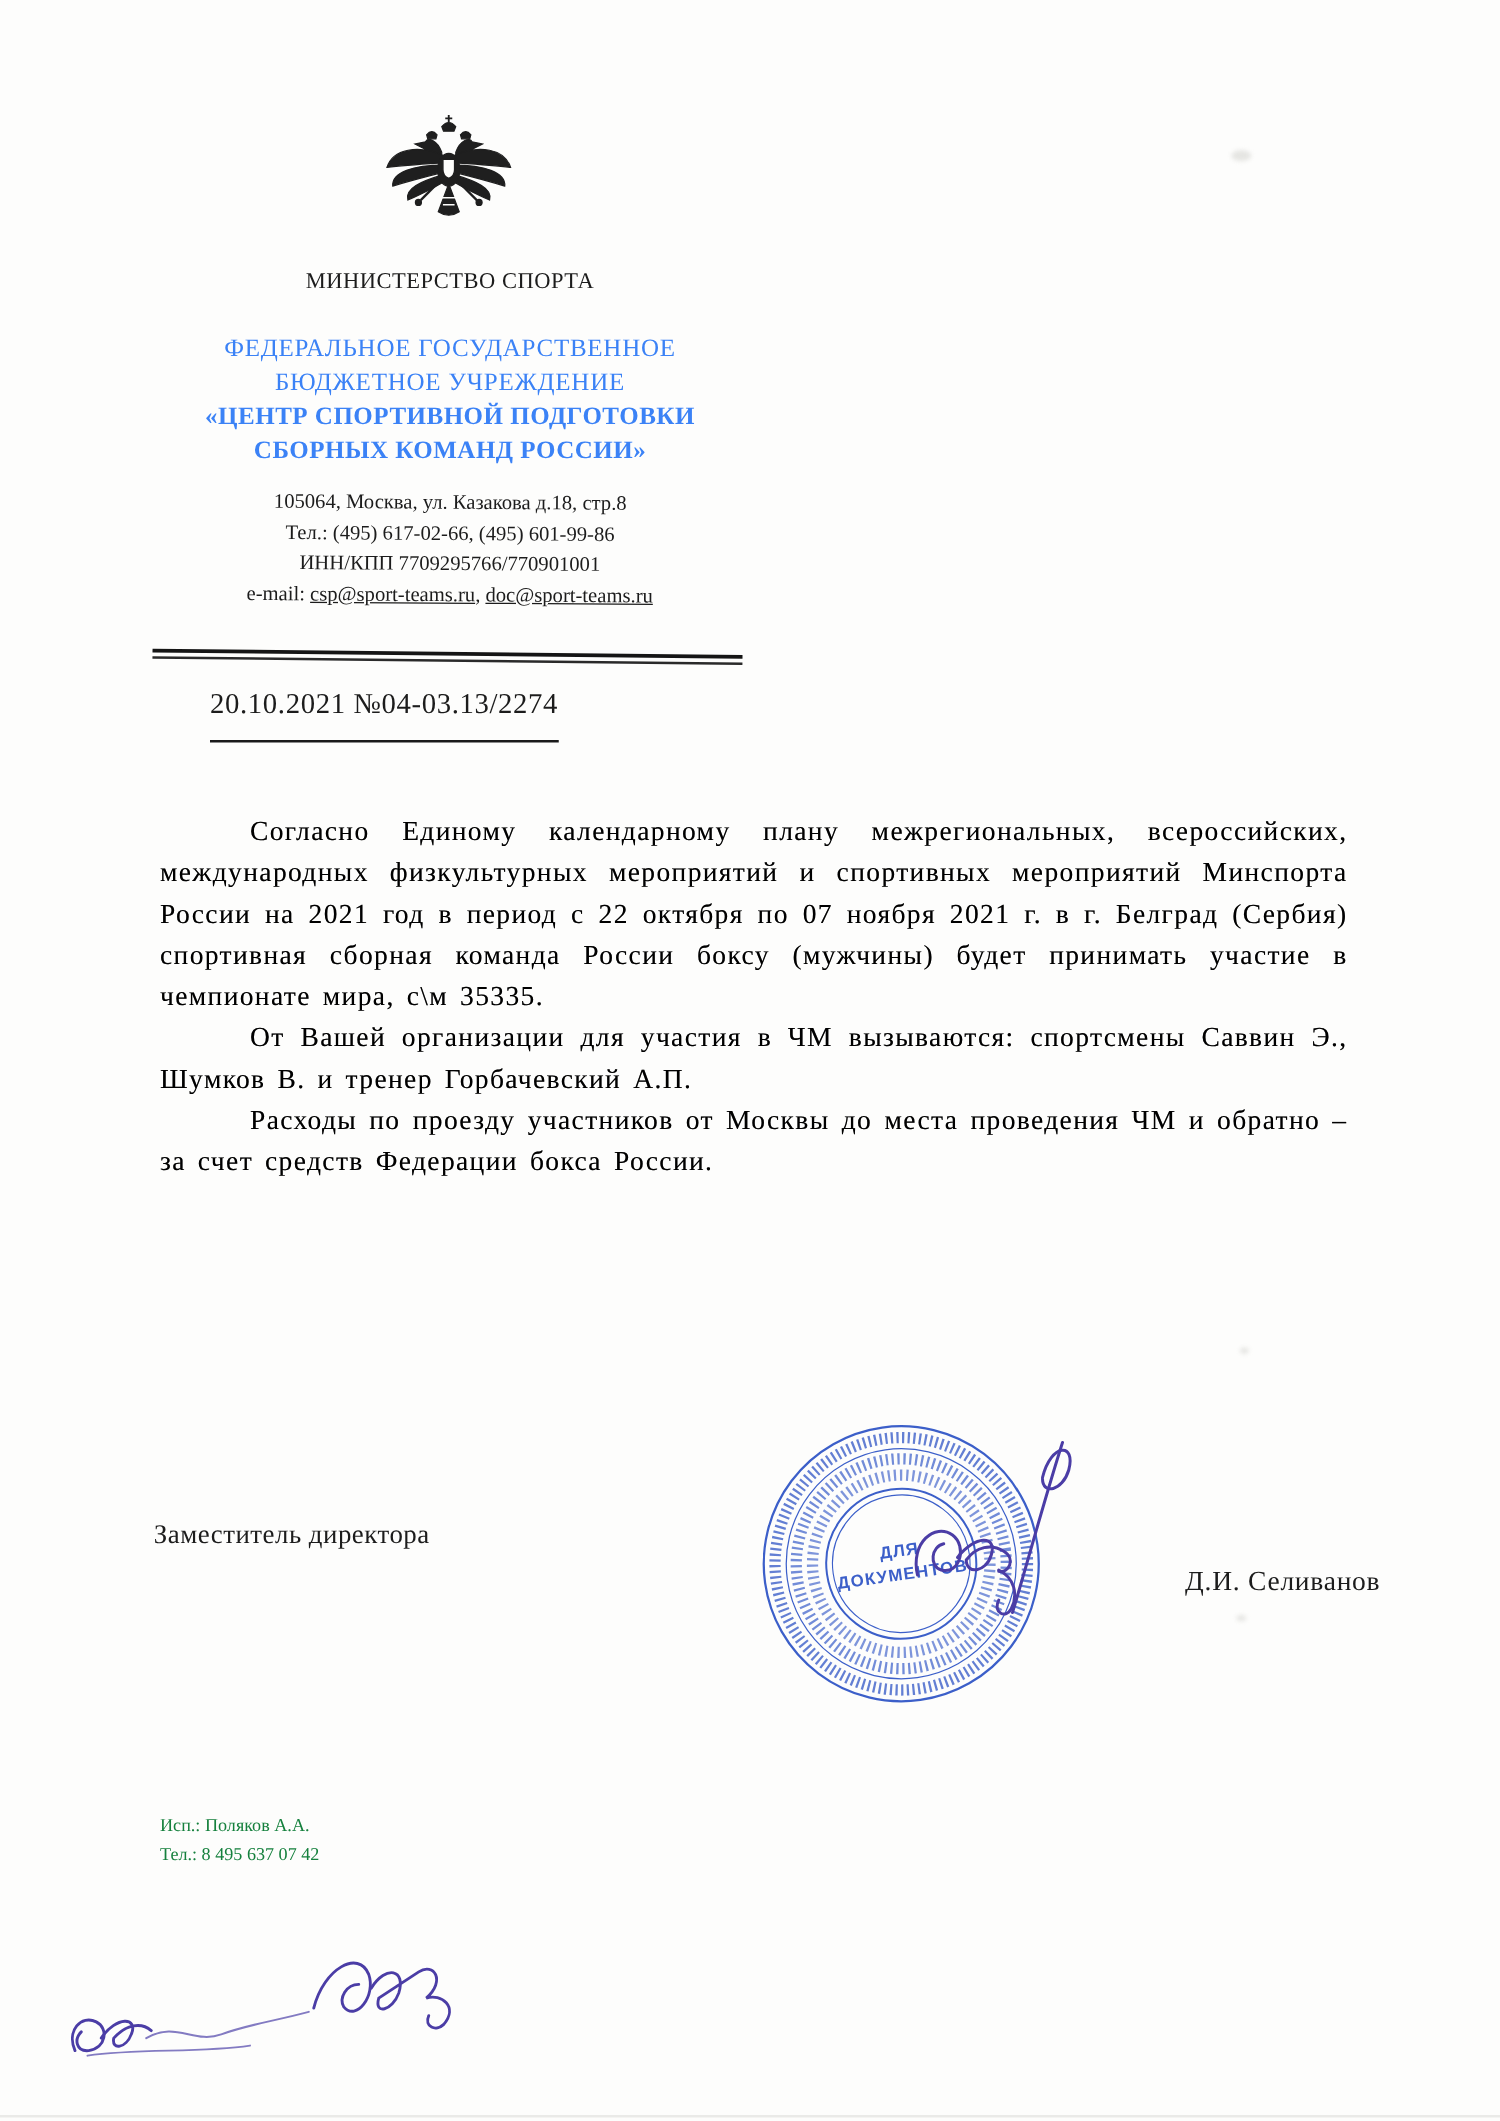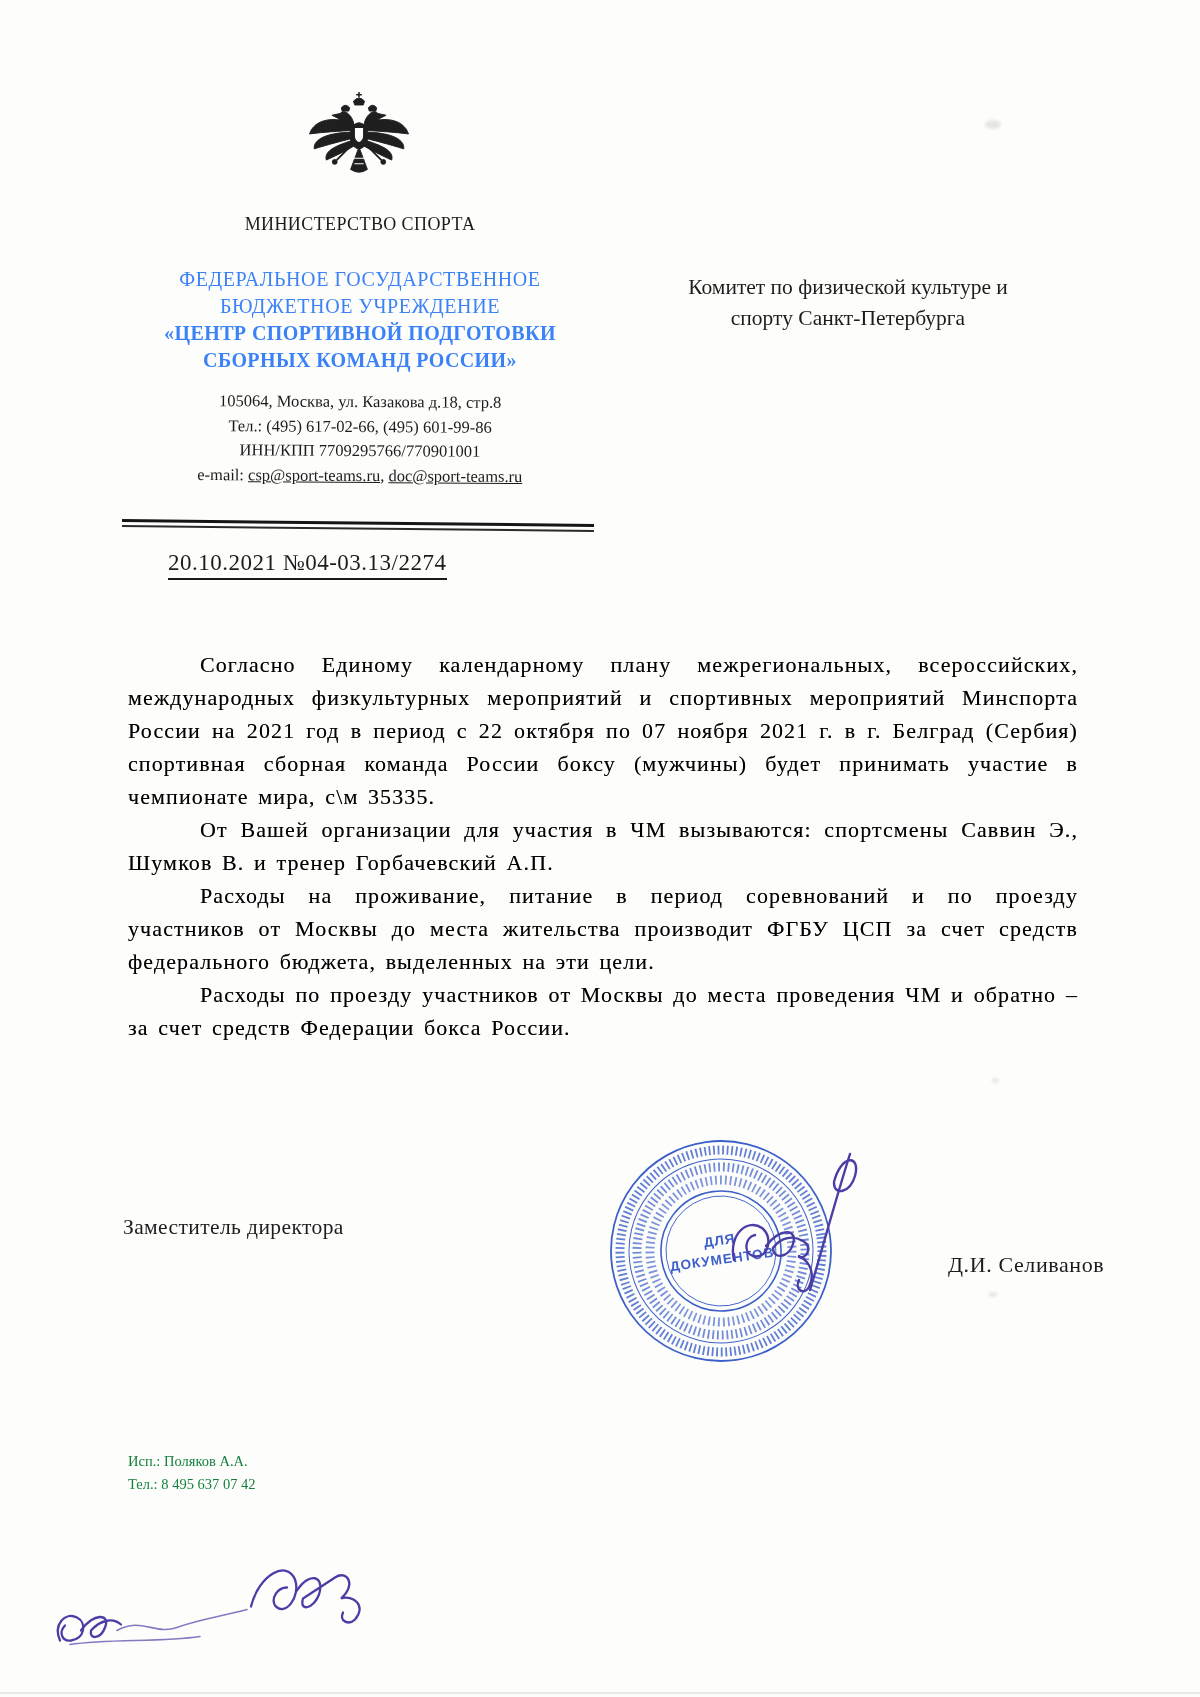--- a/index.html
+++ b/index.html
@@ -24,21 +24,21 @@
   .orgname{left:118px;top:266px;width:484px;font-size:20px;line-height:27px;letter-spacing:.6px;color:#3b82f6;}
   .orgname .b{font-weight:bold;letter-spacing:.4px;}
   .contacts{left:125px;top:390px;width:470px;font-size:16.5px;line-height:24.5px;transform:rotate(.35deg);}
   .contacts a-like, .email{ text-decoration:underline;}
   
   .recipient{left:638px;top:272px;width:420px;font-size:21.5px;line-height:31px;}
   
   .rule{left:122px;top:519px;width:472px;transform:rotate(.6deg);transform-origin:left center;}
   .rule .thick{height:3px;background:#151515;}
   .rule .thin{height:1.5px;background:#2a2a2a;margin-top:3px;}
-  .refline{left:168px;top:550px;font-size:23px;letter-spacing:.5px;border-bottom:2px solid #1a1a1a;padding-bottom:2px;}
+  .refline{left:168px;top:550px;font-size:23px;letter-spacing:.5px;border-bottom:2px solid #1a1a1a;padding-bottom:16px;}
   
   .body-text{left:128px;top:648px;width:950px;font-size:22px;line-height:33px;text-align:justify;letter-spacing:1.1px;word-spacing:3px;color:#000000;text-shadow:0 0 .4px rgba(20,20,20,.5);}
   .body-text p{text-indent:72px;margin:0;}
   
   .position{left:123px;top:1215px;font-size:21.5px;letter-spacing:.4px;}
   .signer{left:948px;top:1252px;font-size:22px;letter-spacing:.6px;}
   .stamp{left:601px;top:1131px;width:240px;height:240px;filter:blur(.4px);opacity:.93;}
   .sig1{left:722px;top:1138px;width:150px;height:200px;}
   
   .footer{left:128px;top:1450px;font-size:14.5px;line-height:23px;color:#15803d;}
@@ -104,36 +104,31 @@
 
   <div class="abs contacts ctr">
     <div>105064, Москва, ул. Казакова д.18, стр.8</div>
     <div>Тел.: (495) 617-02-66, (495) 601-99-86</div>
     <div>ИНН/КПП 7709295766/770901001</div>
     <div>
       <span>e-mail: </span><span class="email">csp@sport-teams.ru</span><span>, </span><span class="email">doc@sport-teams.ru</span>
     </div>
   </div>
 
-  <div class="abs recipient ctr">
-    <div>Комитет по физической культуре и</div>
-    <div>спорту Санкт-Петербурга</div>
-  </div>
 
   <div class="abs rule">
     <div class="thick"></div>
     <div class="thin"></div>
   </div>
 
   <div class="abs refline">20.10.2021 №04-03.13/2274</div>
 
   <div class="abs body-text">
     <p>Согласно Единому календарному плану межрегиональных, всероссийских, международных физкультурных мероприятий и спортивных мероприятий Минспорта России на 2021 год в период с 22 октября по 07 ноября 2021 г. в г. Белград (Сербия) спортивная сборная команда России боксу (мужчины) будет принимать участие в чемпионате мира, с\м 35335.</p>
     <p>От Вашей организации для участия в ЧМ вызываются: спортсмены Саввин Э., Шумков В. и тренер Горбачевский А.П.</p>
-    <p>Расходы на проживание, питание в период соревнований и по проезду участников от Москвы до места жительства производит ФГБУ ЦСП за счет средств федерального бюджета, выделенных на эти цели.</p>
     <p>Расходы по проезду участников от Москвы до места проведения ЧМ и обратно – за счет средств Федерации бокса России.</p>
   </div>
 
   <div class="abs position">Заместитель директора</div>
 
   <svg class="abs stamp" viewBox="0 0 240 240" aria-hidden="true">
     <g transform="rotate(-8 120 120)" stroke="#2e54c6" fill="none">
       <circle cx="120" cy="120" r="110" stroke-width="1.8"></circle>
       <circle cx="120" cy="120" r="101" stroke-width="9" stroke-dasharray="1.8 2.7" opacity=".8"></circle>
       <circle cx="120" cy="120" r="92" stroke-width="1"></circle>

